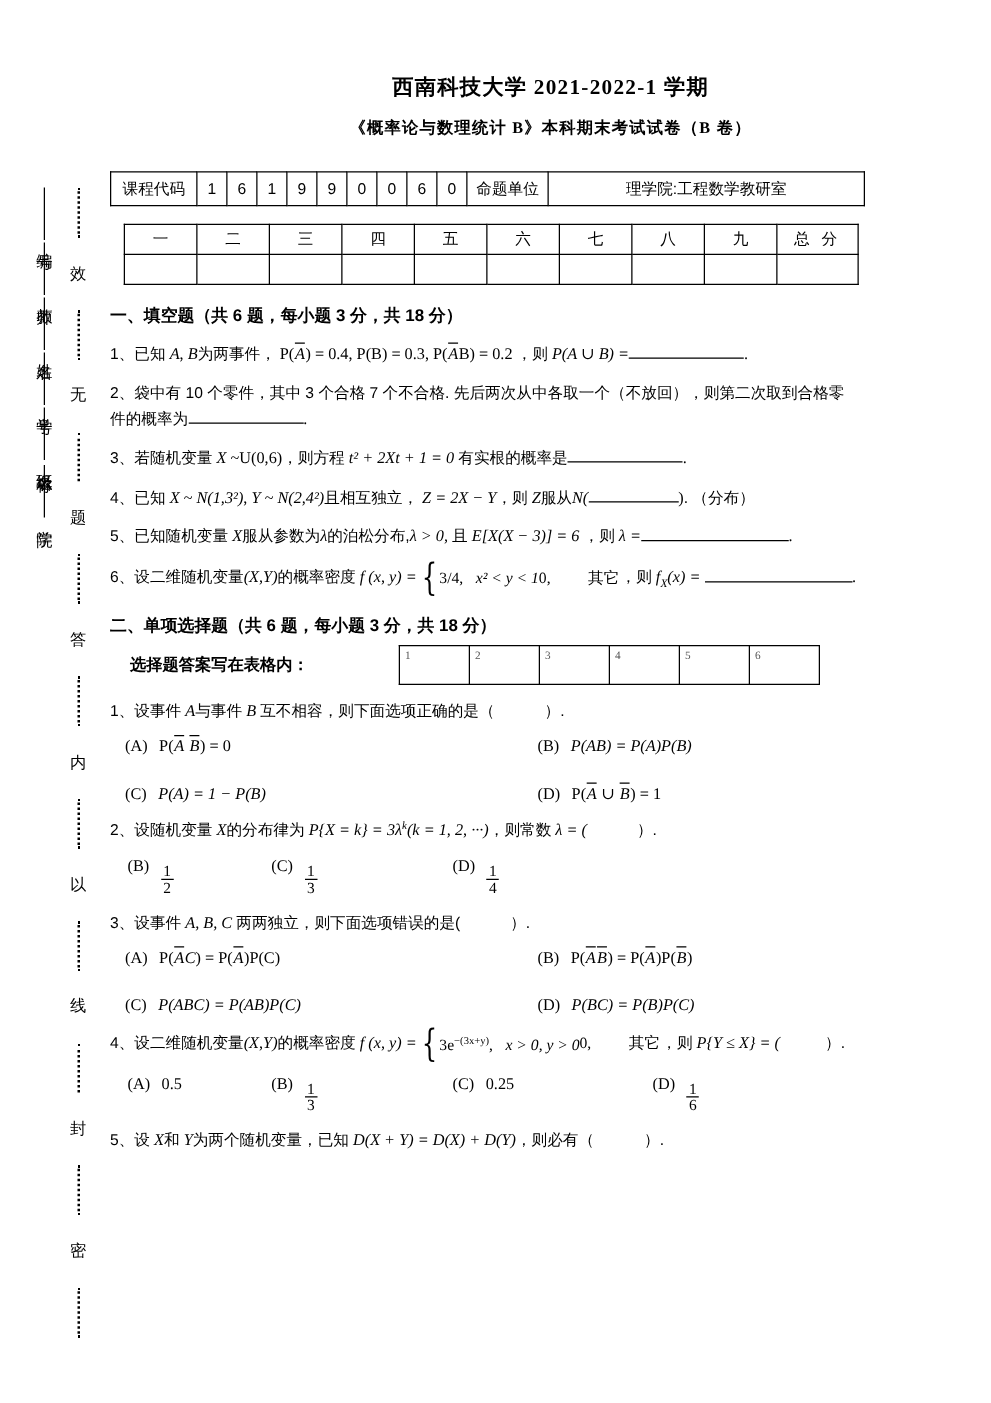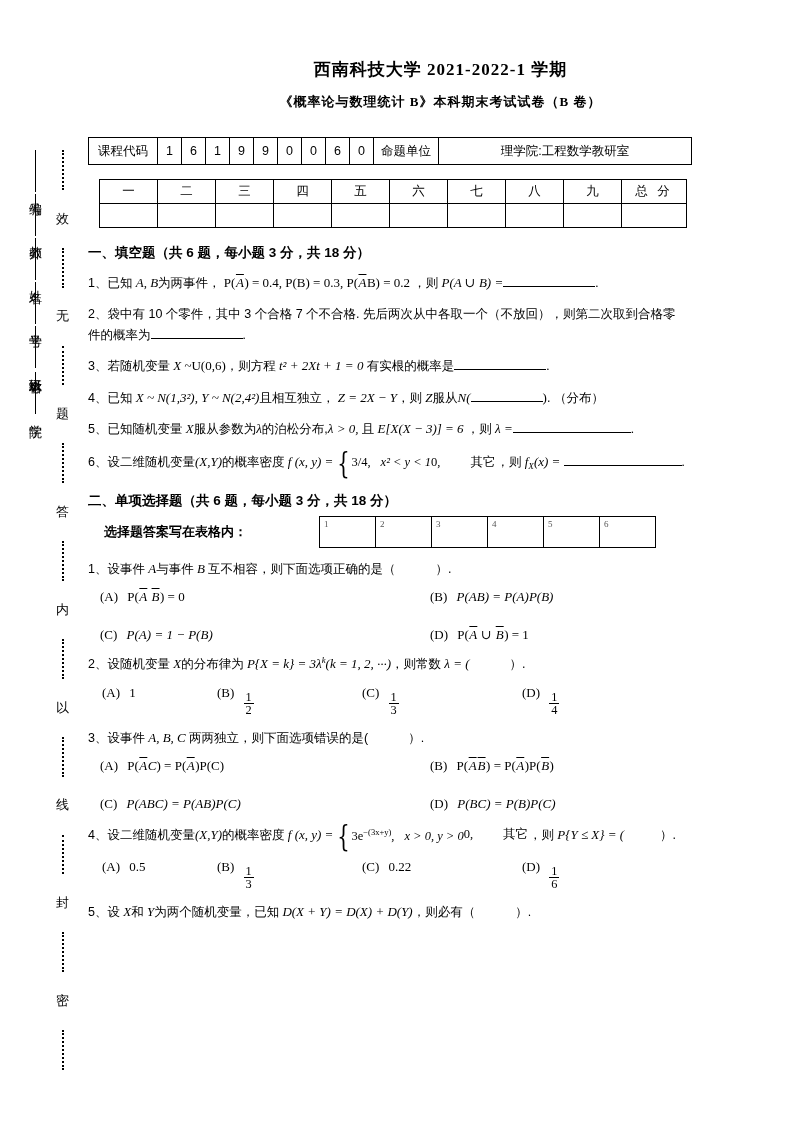--- a/index.html
+++ b/index.html
@@ -470,24 +470,20 @@
     </div>
 
     <div class="q">
       <span class="cn">2、</span><span class="cn">设随机变量</span>
       <span class="mi">X</span><span class="cn">的分布律为</span>
       <span class="mi">P{X = k} = 3λ</span><sup class="e">k</sup><span class="mi">(k = 1, 2, ···)</span><span class="cn">，则常数</span>
       <span class="mi">λ = (</span><span style="display:inline-block;width:40px"></span><span class="cn">）.</span>
     </div>
     <div class="opts four">
       <div class="opt">
-        <span class="tag mn">(A)</span>
-        <span class="mn">1</span>
-      </div>
-      <div class="opt">
         <span class="tag mn">(B)</span>
         <span class="frac">
             <span class="num">1</span>
             <span class="den">2</span>
           </span>
       </div>
       <div class="opt">
         <span class="tag mn">(C)</span>
         <span class="frac">
             <span class="num">1</span>
@@ -545,21 +541,21 @@
       </div>
       <div class="opt">
         <span class="tag mn">(B)</span>
         <span class="frac">
             <span class="num">1</span>
             <span class="den">3</span>
           </span>
       </div>
       <div class="opt">
         <span class="tag mn">(C)</span>
-        <span class="mn">0.22</span>
+        <span class="mn">0.25</span>
       </div>
       <div class="opt">
         <span class="tag mn">(D)</span>
         <span class="frac">
             <span class="num">1</span>
             <span class="den">6</span>
           </span>
       </div>
     </div>
 

